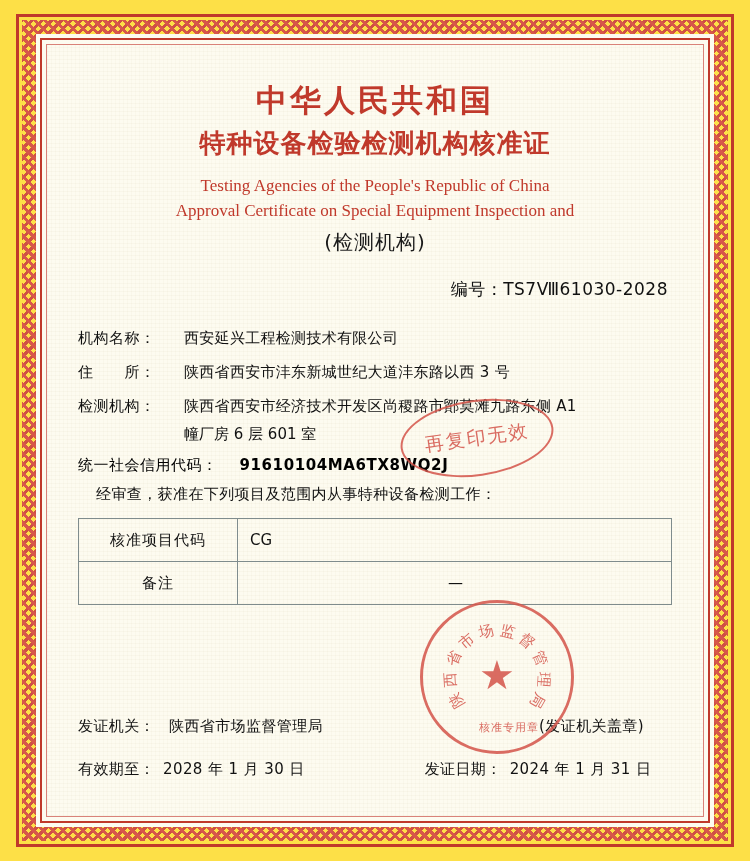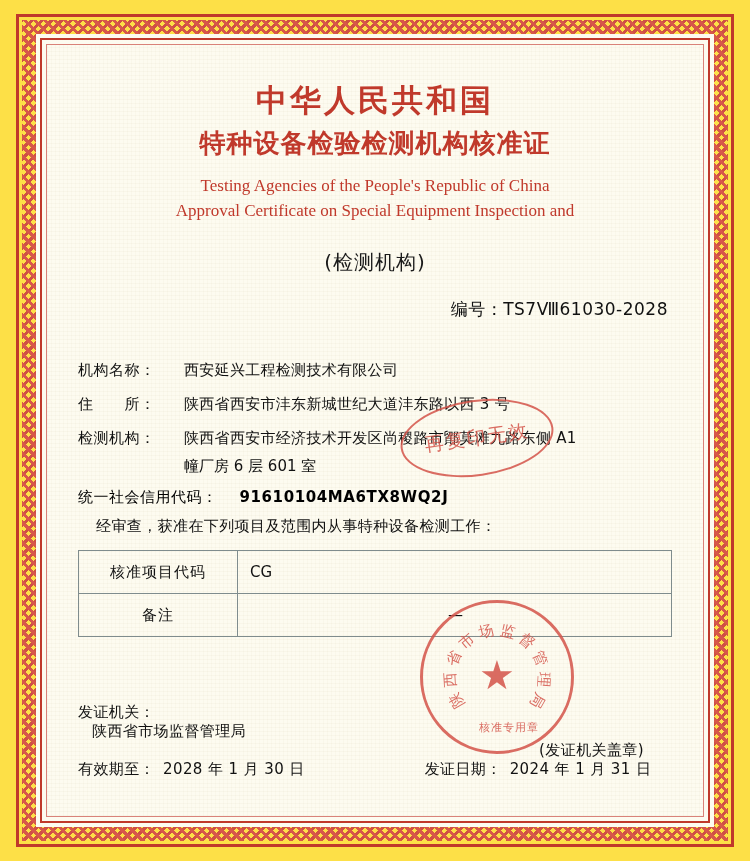--- a/index.html
+++ b/index.html
@@ -116,37 +116,37 @@
     font-size: 17px;
     line-height: 25px;
     margin-top: 12px;
     padding: 0 20px;
   }
   .subtitle {
     text-align: center;
     color: #1a1a1a;
     font-family: "DejaVu Sans", sans-serif;
     font-size: 20px;
-    margin-top: 26px;
+    margin-top: 6px;
     letter-spacing: 1px;
   }
 
   .cert-number {
     text-align: right;
     font-family: "DejaVu Sans", sans-serif;
     font-size: 17px;
     color: #111;
     margin-top: 22px;
     padding-right: 22px;
     letter-spacing: 0.5px;
   }
 
   
   .fields {
-    margin-top: 38px;
+    margin-top: 26px;
     padding-left: 18px;
     padding-right: 10px;
   }
   .field-row {
     display: flex;
     align-items: flex-start;
     font-family: "DejaVu Sans", sans-serif;
     font-size: 15px;
     color: #111;
     margin-bottom: 12px;
@@ -228,23 +228,22 @@
     position: absolute;
     left: 18px;
     right: 18px;
     bottom: 22px;
   }
   .footer-row {
     display: flex;
     font-family: "DejaVu Sans", sans-serif;
     font-size: 15px;
     color: #111;
-    margin-bottom: 0;
+    margin-bottom: 24px;
     letter-spacing: 0.4px;
-    flex-direction: column;
   }
   .footer-issuer-label { flex: 0 0 auto; }
   .footer-issuer-value { padding-left: 14px; }
   .footer-seal-note {
     margin-left: auto;
     padding-right: 28px;
   }
   .footer-row-2 {
     display: flex;
     font-family: "DejaVu Sans", sans-serif;

